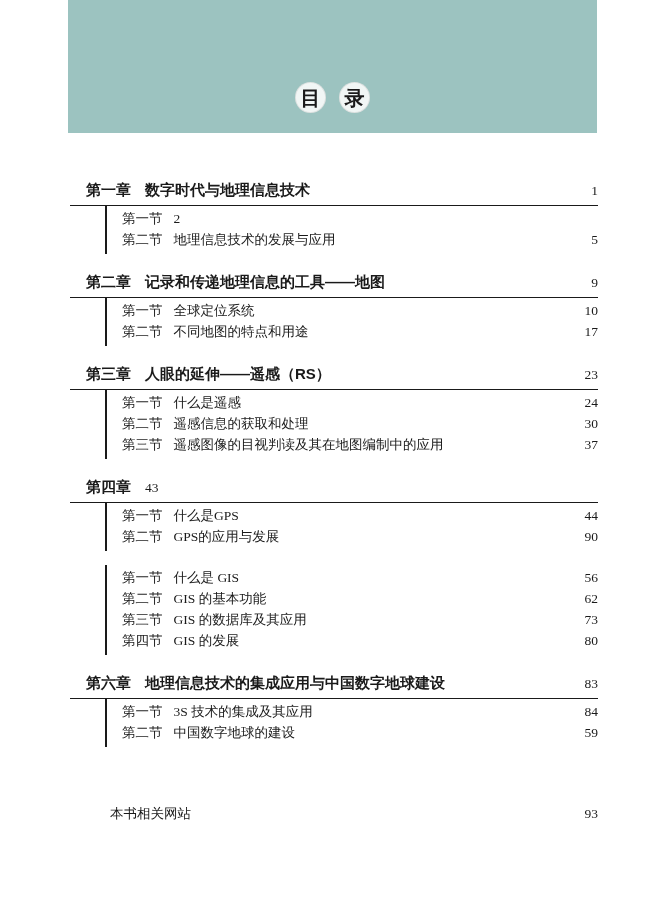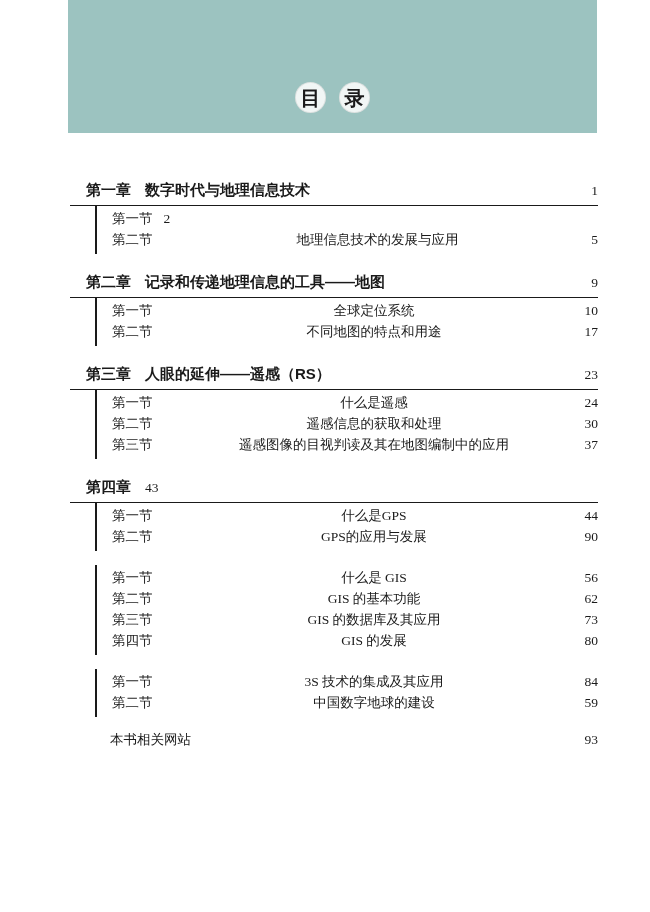--- a/index.html
+++ b/index.html
@@ -33,38 +33,37 @@
     border-bottom: 1.5px solid #1a1a1a;
   }
   .ch-label { margin-right: 14px; white-space: nowrap; }
   .ch-title { flex: 1; }
   .pg {
     font-family: "Liberation Serif", serif;
     font-weight: 400; font-size: 13.5px; white-space: nowrap;
   }
   .sections {
     border-left: 2px solid #1a1a1a;
-    margin-left: 25px;
+    margin-left: 35px;
     padding: 2px 0 4px 15px;
-    text-align: center;
   }
   .sec-row {
     display: flex; align-items: baseline;
     font-family: "Liberation Serif", serif;
     font-size: 13.5px; line-height: 21px;
   }
   .sec-label { margin-right: 11px; white-space: nowrap; }
   .sec-title { flex: 1; }
   .footer-row {
     display: flex; align-items: baseline;
     font-family: "Liberation Serif", serif;
     font-size: 13.5px;
     margin: 14px 0 0 40px;
   }
-  .footer-row .ft-title { flex: 1; }
+  .footer-row .ft-title { flex: 1; margin-top: 44px; }
 </style>
 </head>
 <body>
 
 <div class="page">
 
   <div class="banner" id="banner" style="background: rgb(156, 195, 192);">
     <div class="banner-circles">
       <span class="circle" style="background: rgb(241, 246, 245);">目</span>
       <span class="circle" style="background: rgb(241, 246, 245);">录</span>
@@ -170,20 +169,25 @@
               <span class="pg">73</span>
             </div>
             <div class="sec-row">
               <span class="sec-label">第四节</span>
               <span class="sec-title">GIS 的发展</span>
               <span class="pg">80</span>
             </div>
           </div>
         </div>
         <div class="chapter">
+          <div class="ch-row">
+            <span class="ch-label">第六章</span>
+            <span class="ch-title">地理信息技术的集成应用与中国数字地球建设</span>
+            <span class="pg">83</span>
+          </div>
           <div class="sections">
             <div class="sec-row">
               <span class="sec-label">第一节</span>
               <span class="sec-title">3S 技术的集成及其应用</span>
               <span class="pg">84</span>
             </div>
             <div class="sec-row">
               <span class="sec-label">第二节</span>
               <span class="sec-title">中国数字地球的建设</span>
               <span class="pg">59</span>

